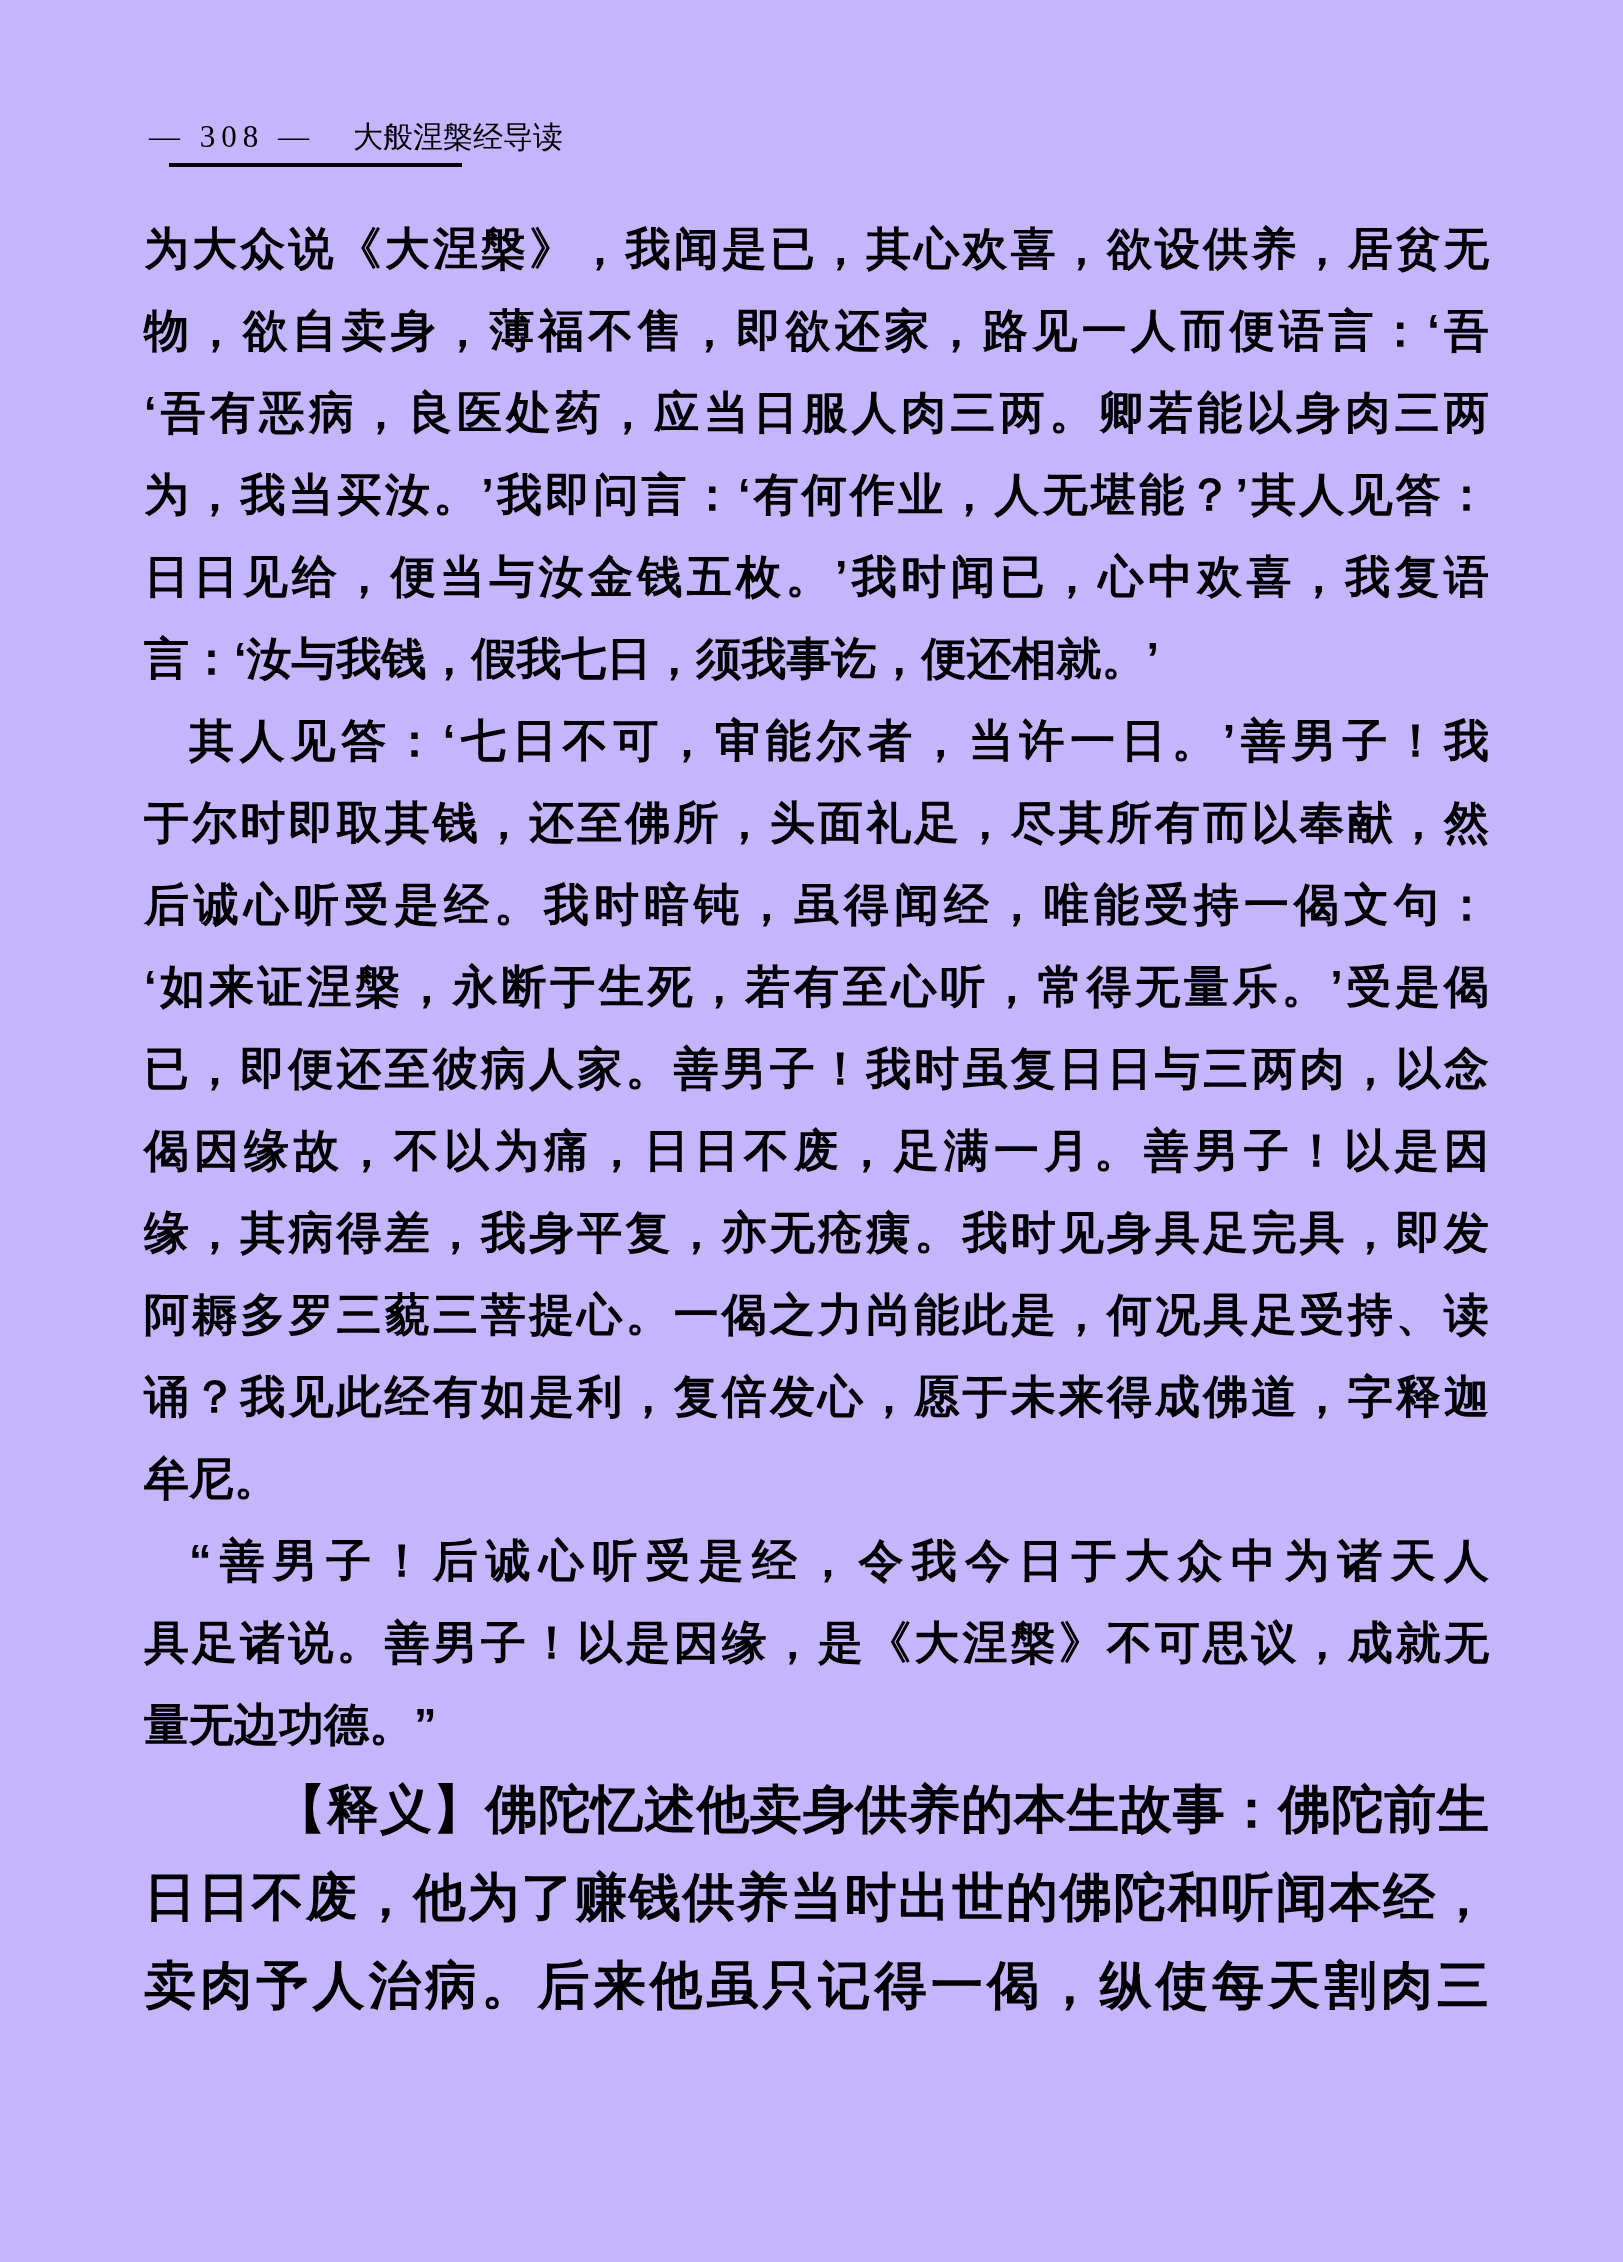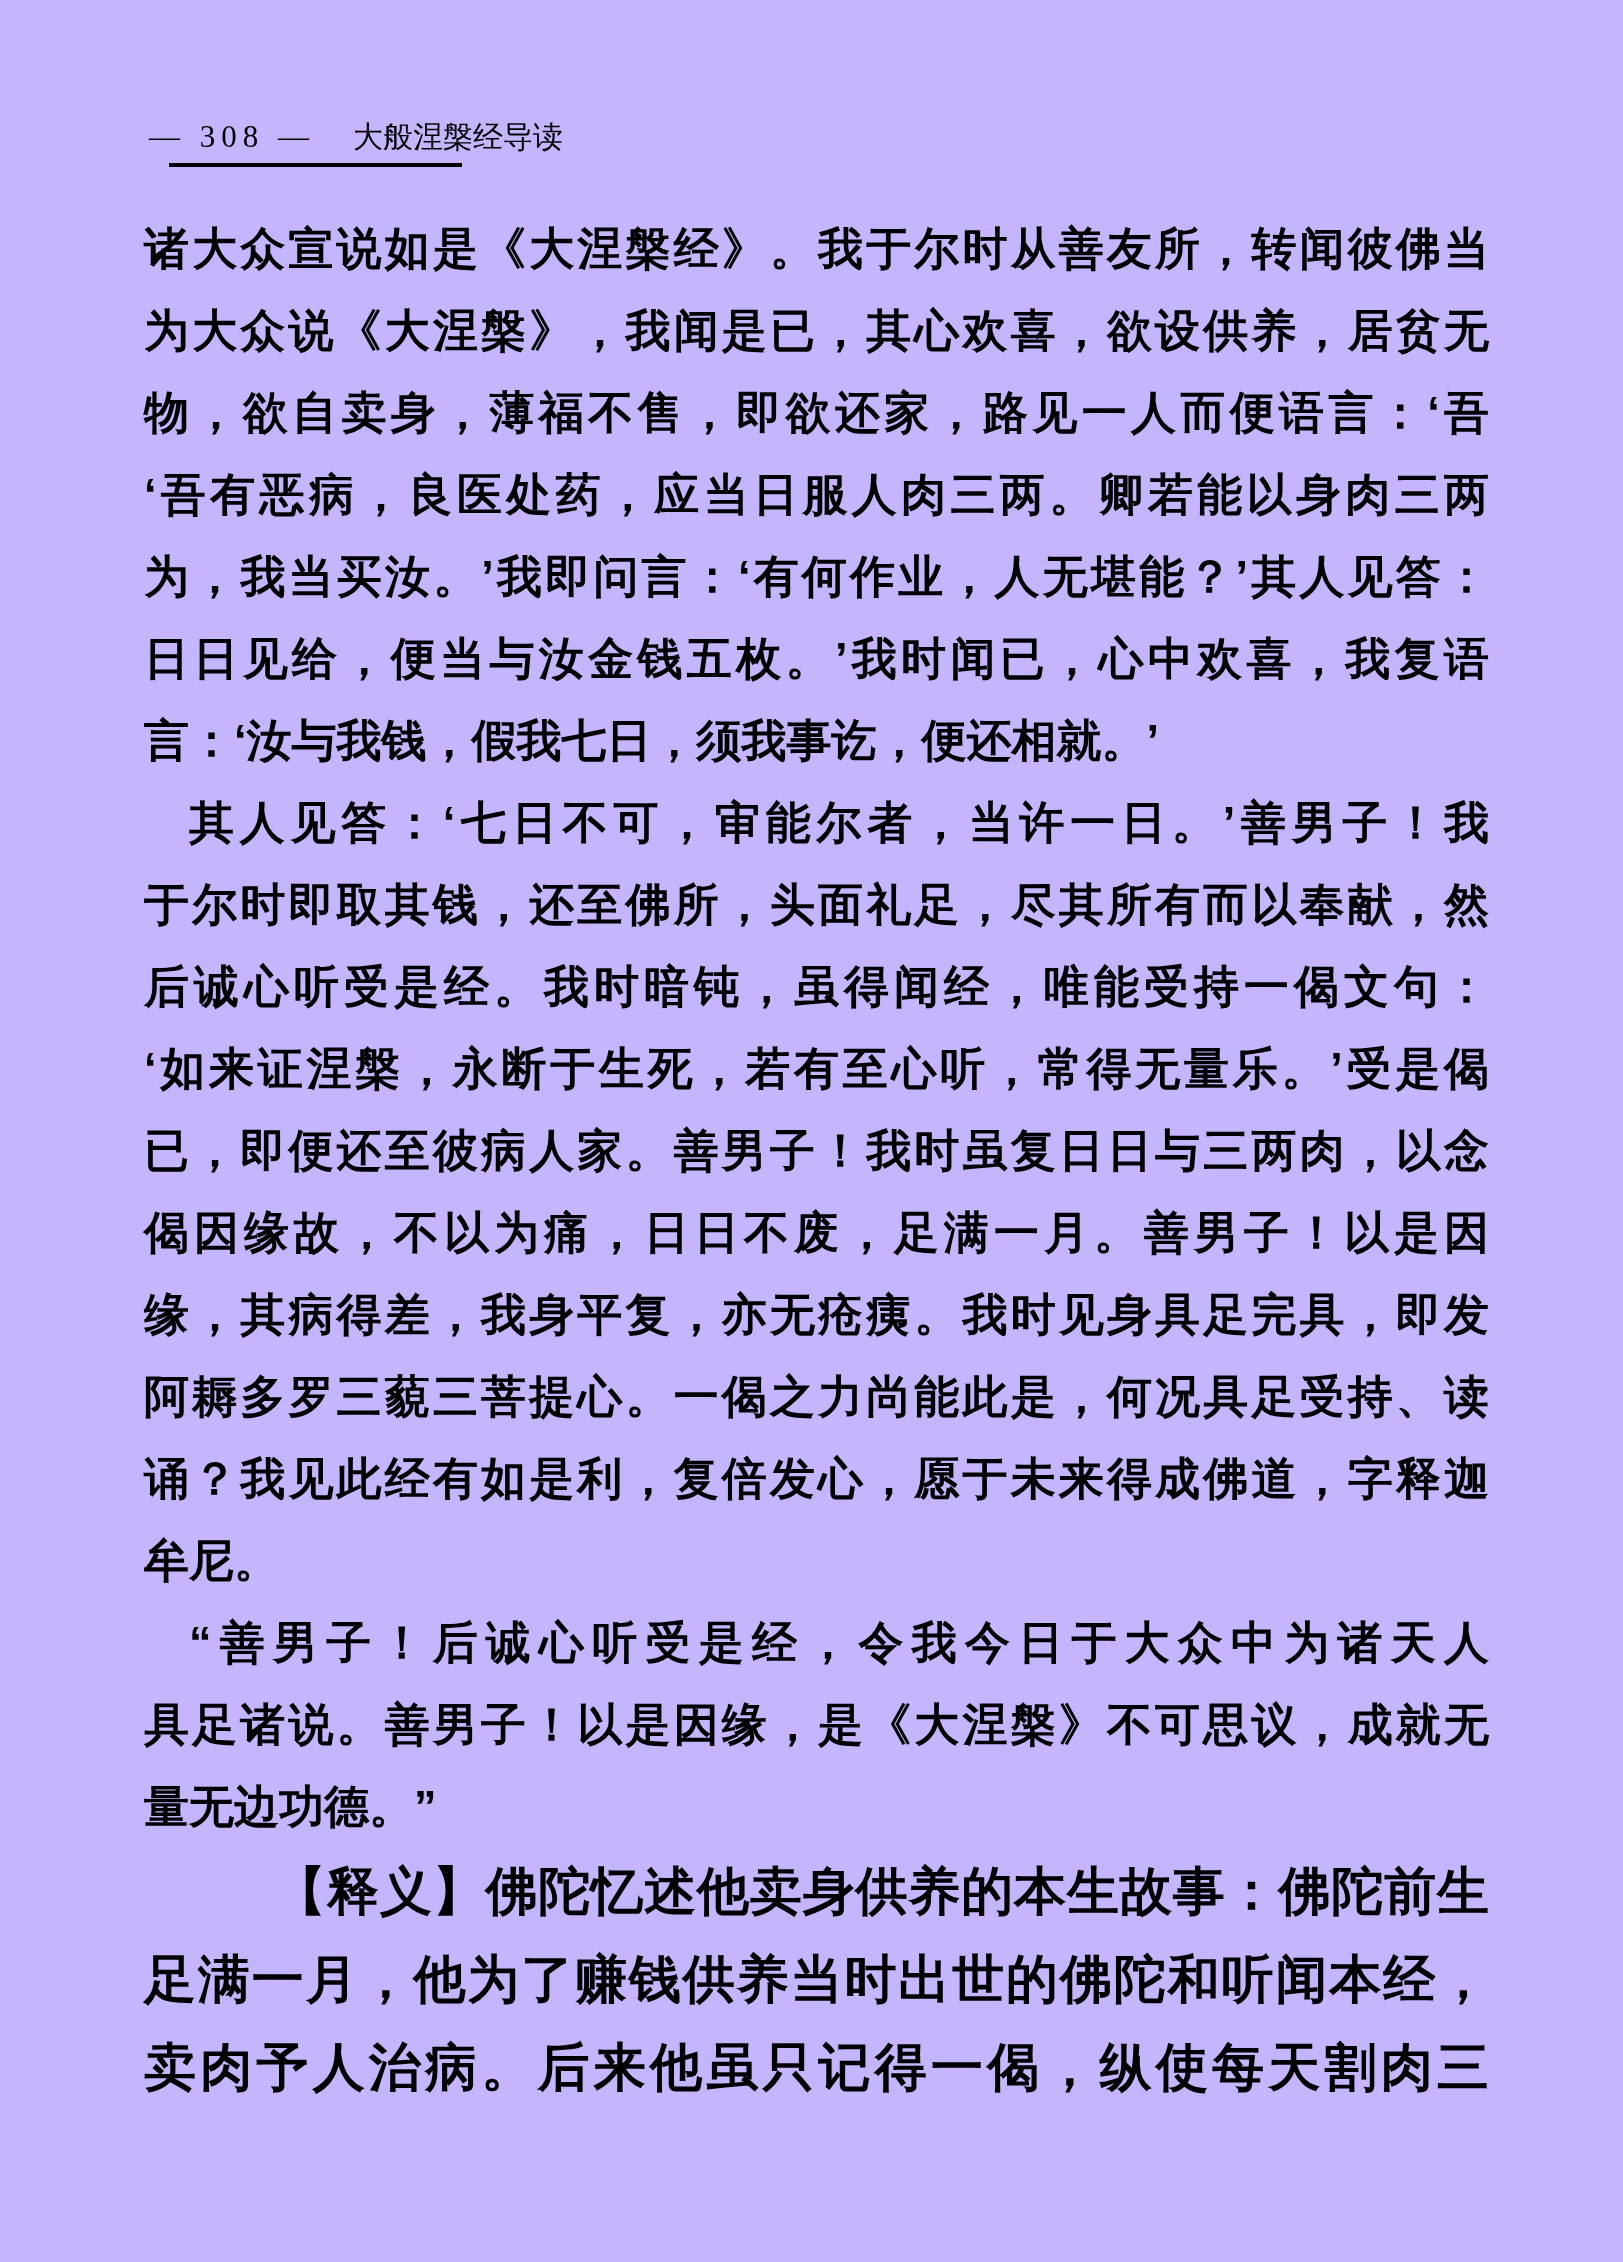--- a/index.html
+++ b/index.html
@@ -65,21 +65,20 @@
 </head>
 <body>
 
 <div class="page">
   <div class="header">
     <span class="page-num">— 308 —</span><span class="book-title">大般涅槃经导读</span>
   </div>
   <div class="header-rule"></div>
   <div class="content" id="content">
       <div class="para sutra">
-        <div class="line fill">诸大众宣说如是《大涅槃经》。我于尔时从善友所，转闻彼佛当</div>
         <div class="line fill">为大众说《大涅槃》，我闻是已，其心欢喜，欲设供养，居贫无</div>
         <div class="line fill">物，欲自卖身，薄福不售，即欲还家，路见一人而便语言：‘吾</div>
         <div class="line fill">‘吾有恶病，良医处药，应当日服人肉三两。卿若能以身肉三两</div>
         <div class="line fill">为，我当买汝。’我即问言：‘有何作业，人无堪能？’其人见答：</div>
         <div class="line fill">日日见给，便当与汝金钱五枚。’我时闻已，心中欢喜，我复语</div>
         <div class="line">言：‘汝与我钱，假我七日，须我事讫，便还相就。’</div>
       </div>
       <div class="para sutra">
         <div class="line indent fill">其人见答：‘七日不可，审能尔者，当许一日。’善男子！我</div>
         <div class="line fill">于尔时即取其钱，还至佛所，头面礼足，尽其所有而以奉献，然</div>
@@ -92,18 +91,18 @@
         <div class="line fill">诵？我见此经有如是利，复倍发心，愿于未来得成佛道，字释迦</div>
         <div class="line">牟尼。</div>
       </div>
       <div class="para sutra">
         <div class="line indent fill">“善男子！后诚心听受是经，令我今日于大众中为诸天人</div>
         <div class="line fill">具足诸说。善男子！以是因缘，是《大涅槃》不可思议，成就无</div>
         <div class="line">量无边功德。”</div>
       </div>
       <div class="para commentary">
         <div class="line indent fill">【释义】佛陀忆述他卖身供养的本生故事：佛陀前生</div>
-        <div class="line fill">足满一月，他为了赚钱供养当时出世的佛陀和听闻本经，</div>
+        <div class="line fill">日日不废，他为了赚钱供养当时出世的佛陀和听闻本经，</div>
         <div class="line fill">卖肉予人治病。后来他虽只记得一偈，纵使每天割肉三</div>
       </div>
     </div>
 </div>
 
 
 </body></html>

